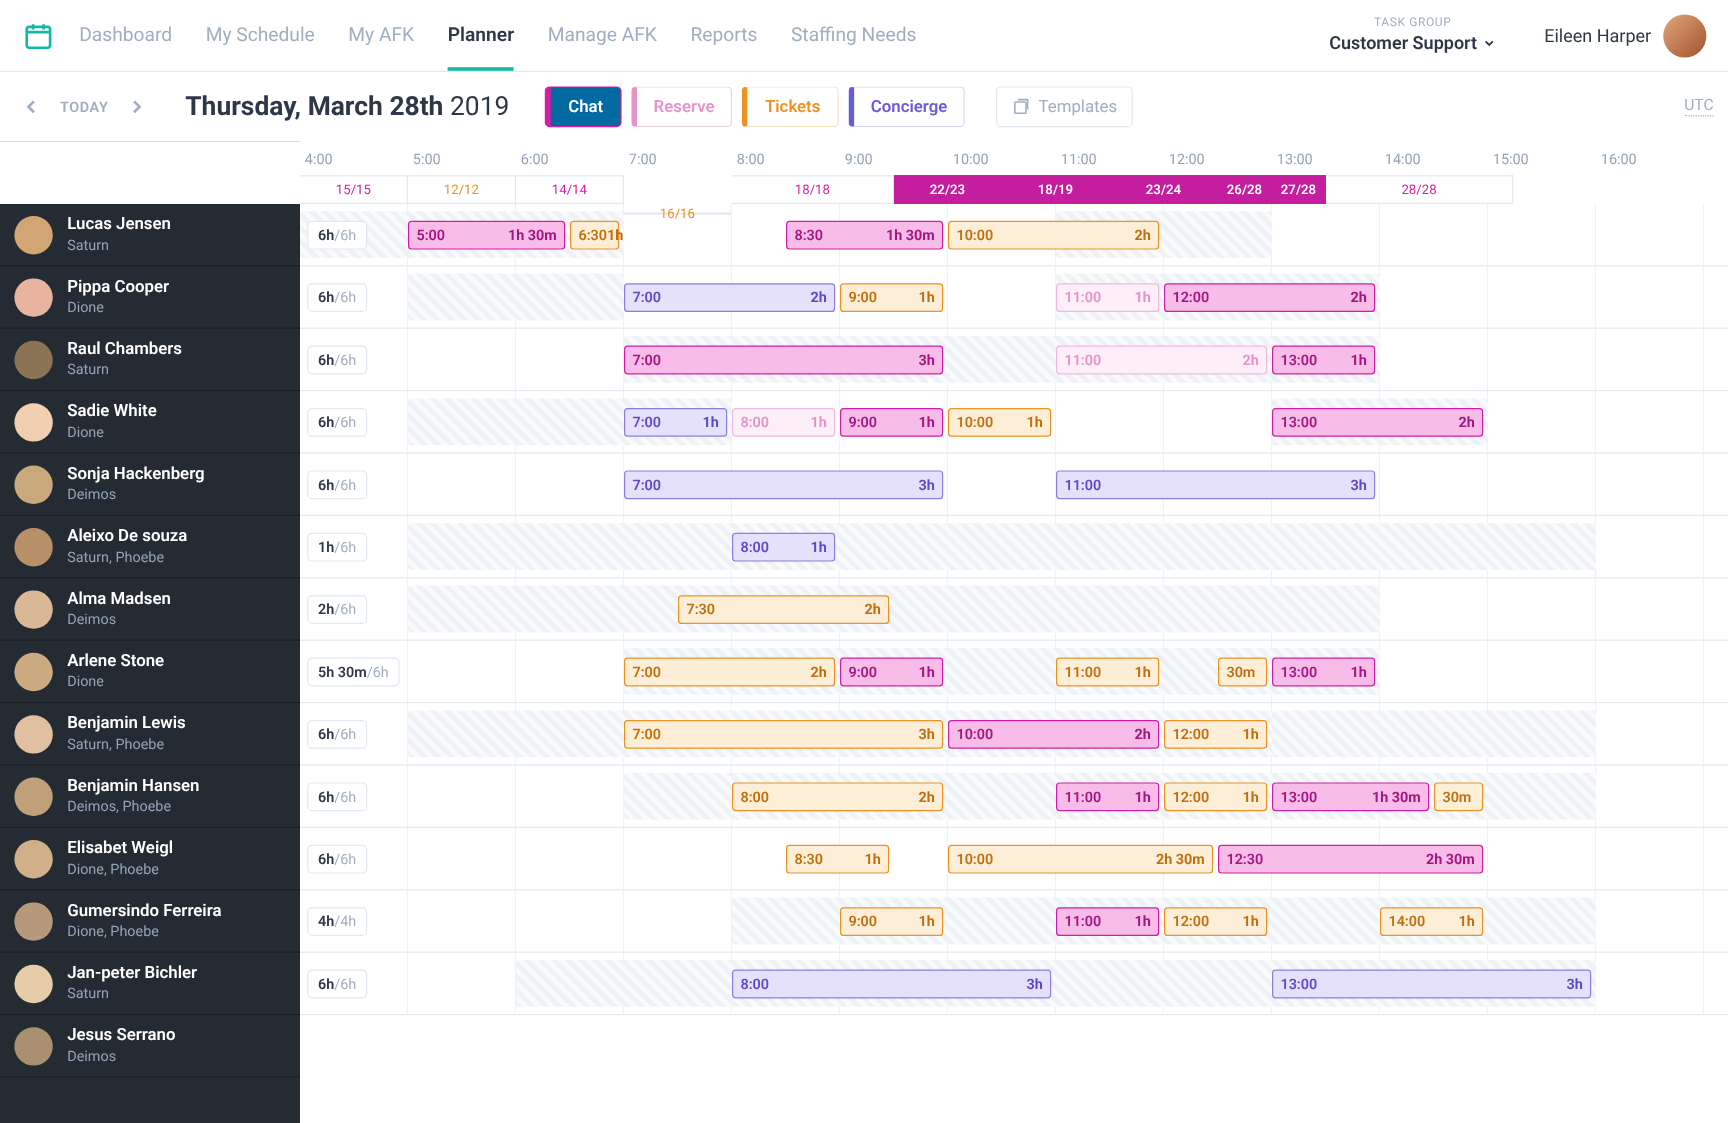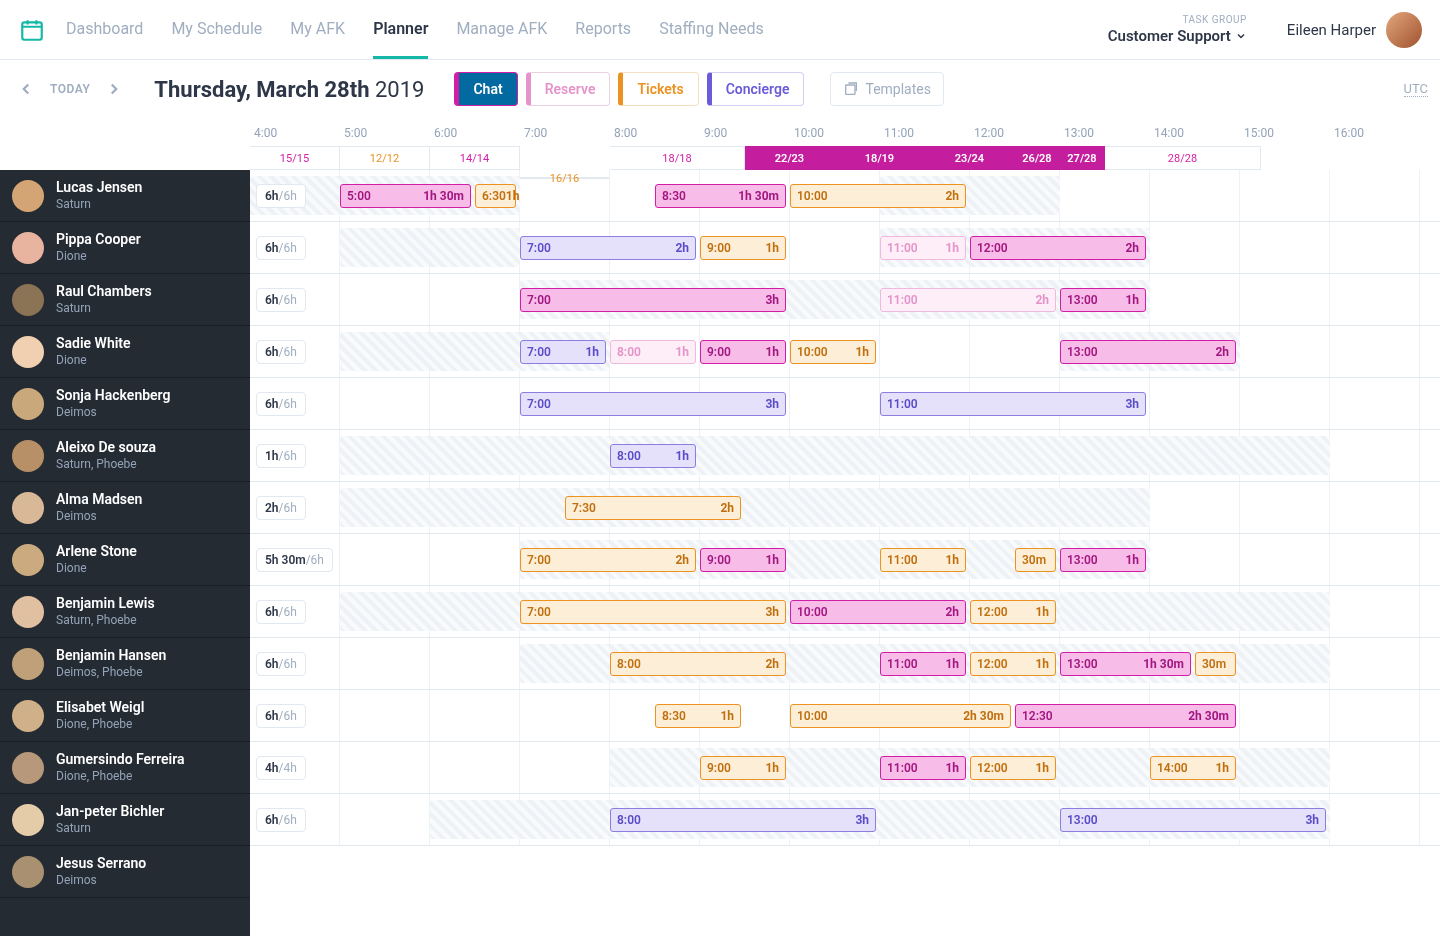--- a/index.html
+++ b/index.html
@@ -6,21 +6,21 @@
 body{font-family:-apple-system,BlinkMacSystemFont,"Segoe UI",Roboto,Arial,sans-serif;font-size:14px;color:#2d3748;background:#fff;overflow:hidden}
 .app{width:1440px;height:936px;display:flex;flex-direction:column}
 
 
 .topnav{height:60px;border-bottom:1px solid #e2e8f0;display:flex;align-items:center;padding:0 18px;gap:10px}
 .logo{width:28px;height:28px;display:flex;align-items:center;justify-content:center;color:#14b8a6;margin-right:10px}
 .nav-tabs{display:flex;gap:28px;align-items:center}
 .nav-tab{color:#a0aec0;font-size:16px;cursor:pointer;padding:18px 0;border-bottom:3px solid transparent}
 .nav-tab.active{color:#2d3748;font-weight:600;border-bottom-color:#14b8a6}
 .topnav-spacer{flex:1}
-.task-group{text-align:right;margin-right:30px}
+.task-group{text-align:center;margin-right:30px}
 .task-group-label{font-size:10px;color:#a0aec0;letter-spacing:0.5px;margin-bottom:2px}
 .task-group-value{font-size:15px;color:#2d3748;font-weight:600;display:flex;align-items:center;gap:4px}
 .user-block{display:flex;align-items:center;gap:10px}
 .user-name{font-size:15px;color:#2d3748}
 .avatar{width:36px;height:36px;border-radius:50%;background:linear-gradient(135deg,#e2a77e,#a0522d)}
 
 
 .toolbar{height:58px;display:flex;align-items:center;padding:0 12px;gap:12px}
 .nav-arrows{display:flex;align-items:center;gap:6px}
 .arrow{width:28px;height:28px;display:flex;align-items:center;justify-content:center;color:#a0aec0;cursor:pointer}

